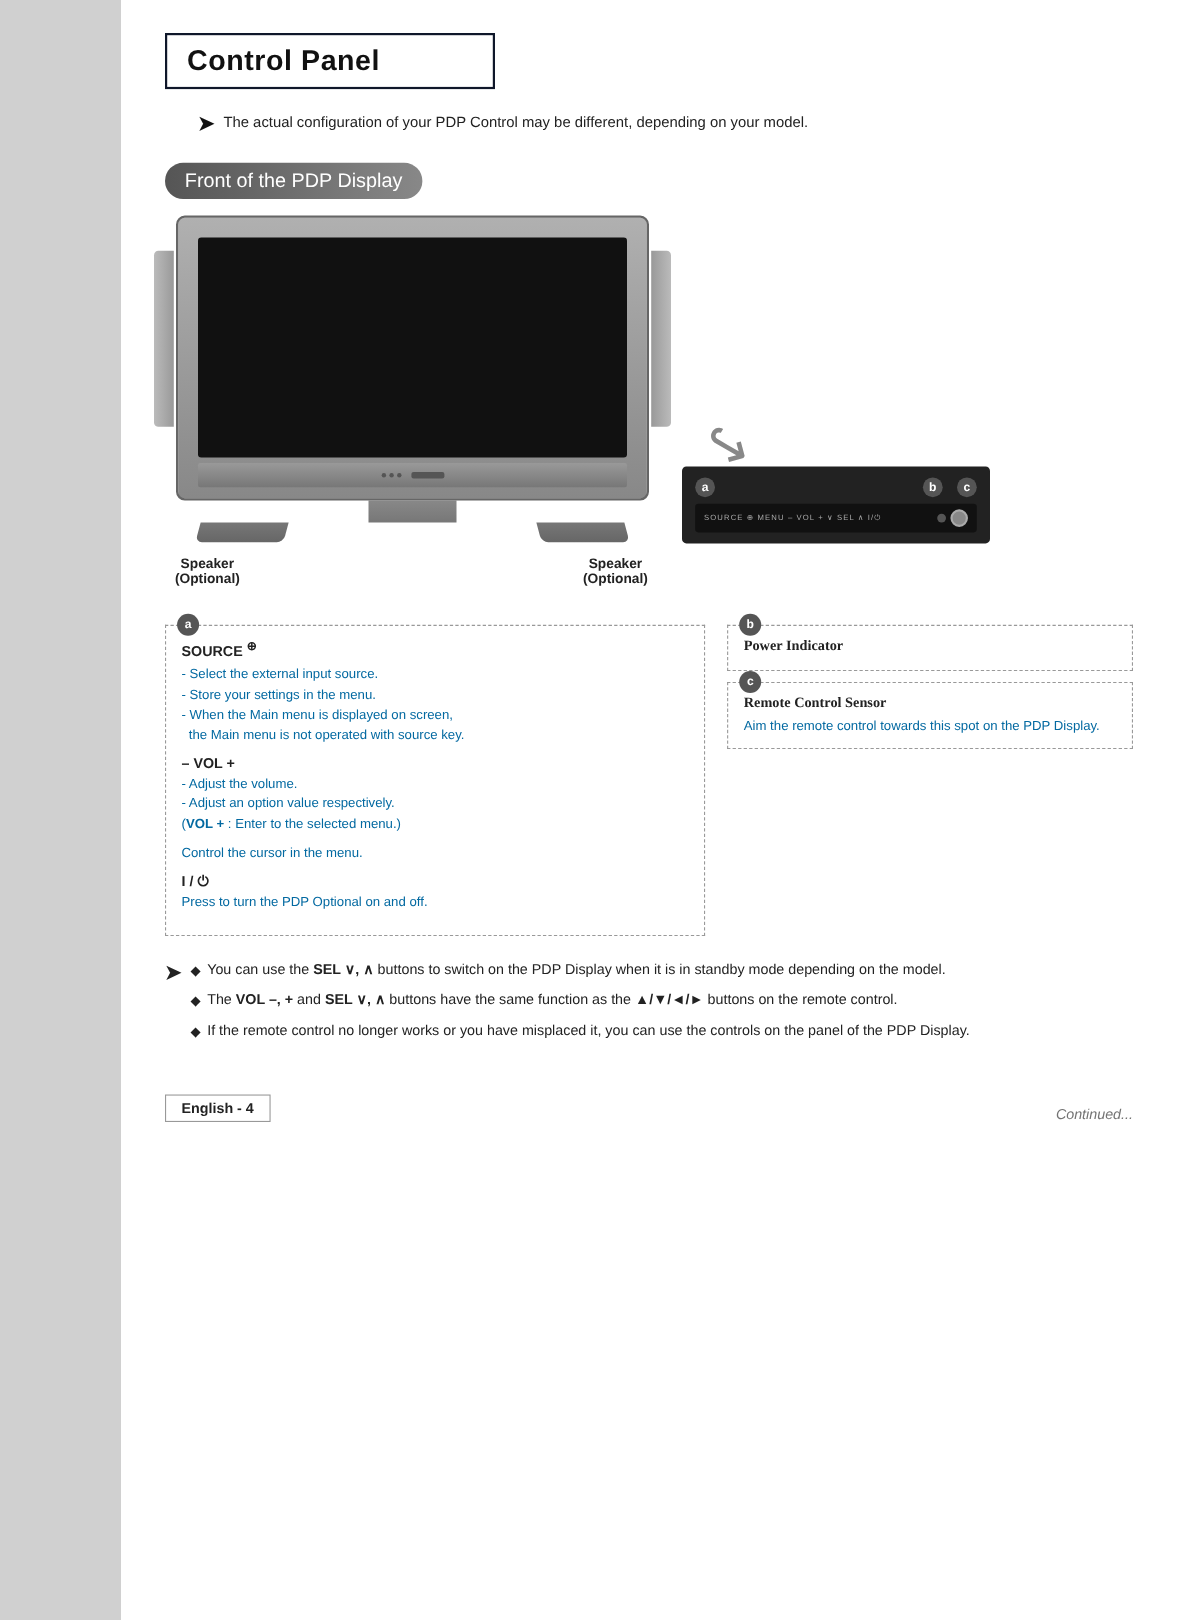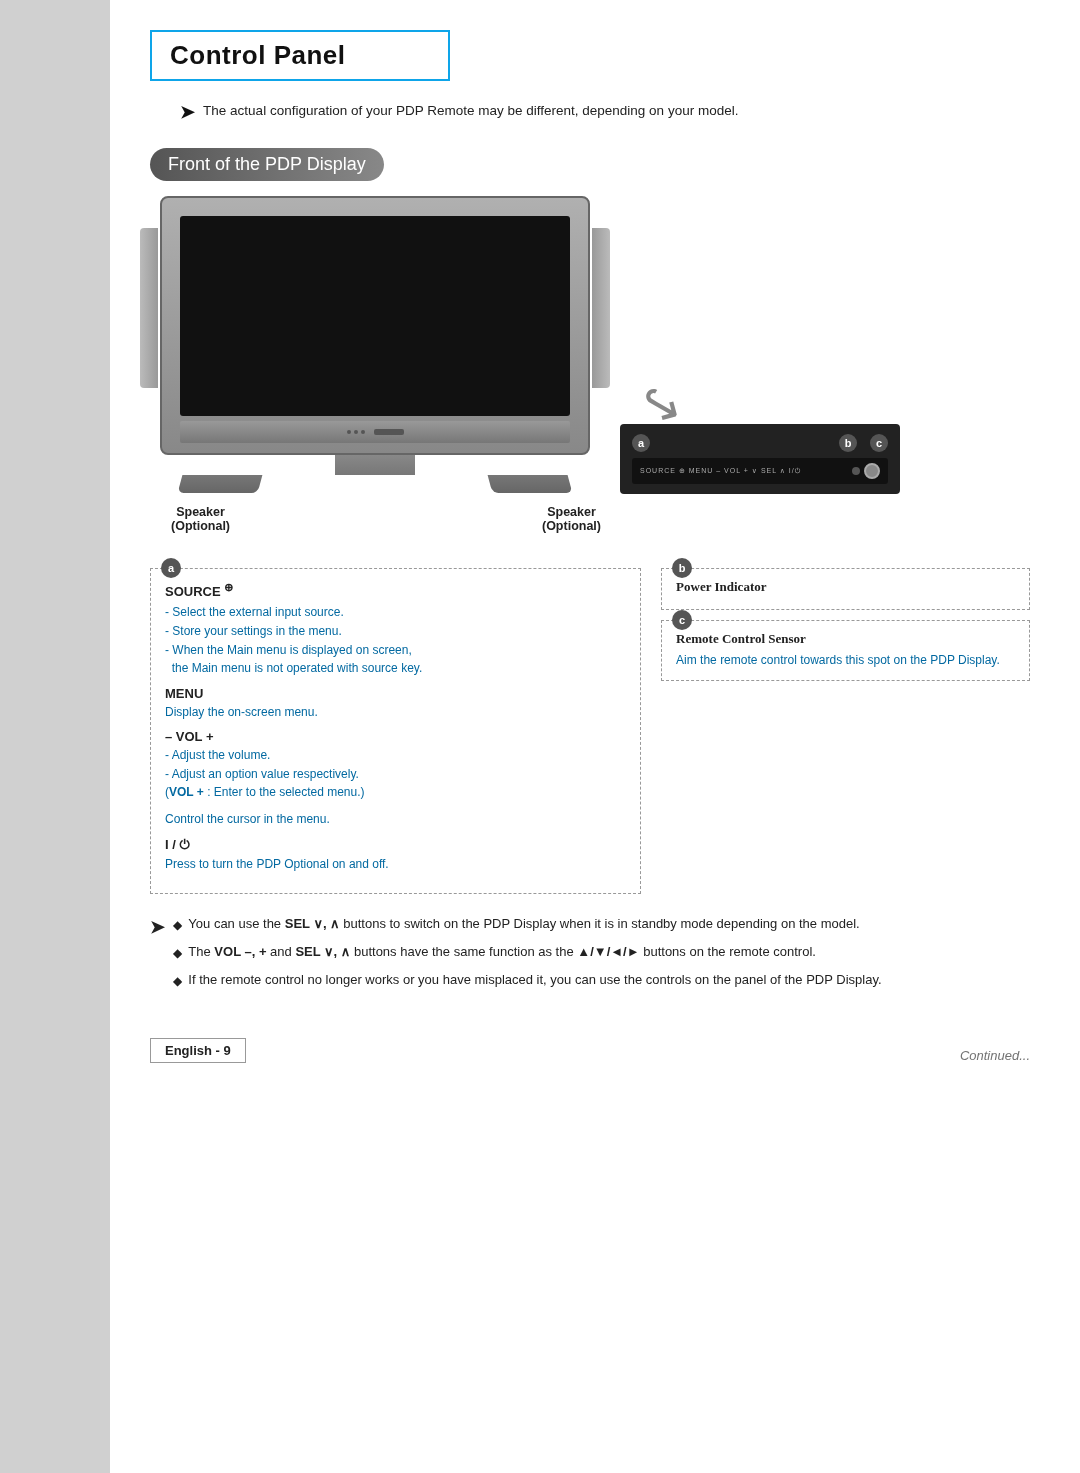--- a/index.html
+++ b/index.html
@@ -31,21 +31,21 @@
       background: #d0d0d0;
     }
 
     .main-content {
       margin-left: 110px;
       padding: 30px 50px 30px 40px;
     }
 
     
     .page-title-bar {
-      border: 2px solid #0ea5e9;
+      border: 2px solid #0f172a;
       padding: 8px 18px;
       margin-bottom: 20px;
       display: inline-block;
       min-width: 300px;
     }
     .page-title-bar h1 {
       font-size: 26px;
       font-weight: 900;
       color: #111;
       letter-spacing: 0.5px;
@@ -402,21 +402,21 @@
   <div class="main-content">
 
     
     <div class="page-title-bar">
       <h1>Control Panel</h1>
     </div>
 
     
     <div class="note-line">
       <span class="note-arrow">➤</span>
-      <span class="note-text">The actual configuration of your PDP Remote may be different, depending on your model.</span>
+      <span class="note-text">The actual configuration of your PDP Control may be different, depending on your model.</span>
     </div>
 
     
     <div class="section-title">Front of the PDP Display</div>
 
     
     <div style="display:flex; align-items:flex-start; margin-bottom:10px; gap:20px;">
 
       <div class="tv-area" style="position:relative; width:450px; flex-shrink:0;">
         <div class="tv-container">
@@ -431,21 +431,21 @@
               <div style="width:30px; height:6px; background:#555; border-radius:2px; margin-left:6px;"></div>
             </div>
           </div>
           <div class="tv-neck"></div>
           <div class="tv-base">
             <div class="tv-foot"></div>
             <div class="tv-foot right"></div>
           </div>
         </div>
 
-        <div class="speaker-labels" style="position:absolute; bottom:-40px; left:16px; width:440px; display:flex; justify-content:space-between; padding:0 5px;">
+        <div class="speaker-labels" style="position:absolute; bottom:-40px; left:4px; width:440px; display:flex; justify-content:space-between; padding:0 5px;">
           <div class="speaker-label">
             <span class="bold">Speaker</span><br>
             <span>(Optional)</span>
           </div>
           <div class="speaker-label">
             <span class="bold">Speaker</span><br>
             <span>(Optional)</span>
           </div>
         </div>
       </div>
@@ -485,24 +485,20 @@
             <span style="font-size:11px; vertical-align:super;">⊕</span>
           </div>
           <div class="desc-text">
             - Select the external input source.<br>
             - Store your settings in the menu.<br>
             - When the Main menu is displayed on screen,<br>
             &nbsp;&nbsp;the Main menu is not operated with source key.
           </div>
         </div>
 
-        <div class="desc-section">
-          <div class="desc-section-title bold">MENU</div>
-          <div class="desc-text">Display the on-screen menu.</div>
-        </div>
 
         <div class="desc-section">
           <div class="desc-section-title bold">– VOL +</div>
           <div class="desc-text">
             - Adjust the volume.<br>
             - Adjust an option value respectively.<br>
             (<span class="bold">VOL +</span> : Enter to the selected menu.)
           </div>
         </div>
 
@@ -546,18 +542,18 @@
         </li>
         <li>
           <span class="bullet-diamond">◆</span>
           <span>If the remote control no longer works or you have misplaced it, you can use the controls on the panel of the PDP Display.</span>
         </li>
       </ul>
     </div>
 
     
     <div class="footer">
-      <div class="footer-lang">English - 9</div>
+      <div class="footer-lang">English - 4</div>
       <div class="footer-continued">Continued...</div>
     </div>
 
   </div>
 </div>
 
 </body></html>

